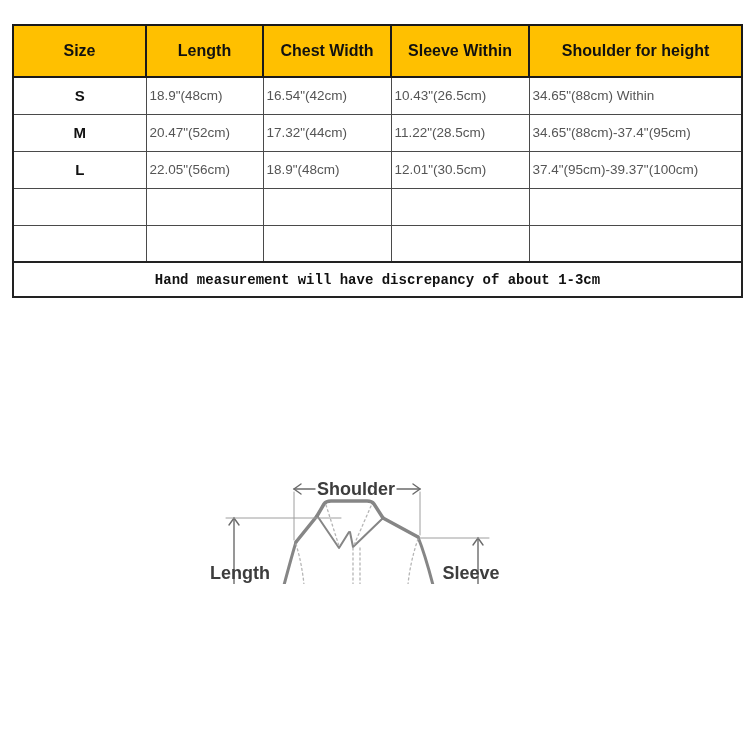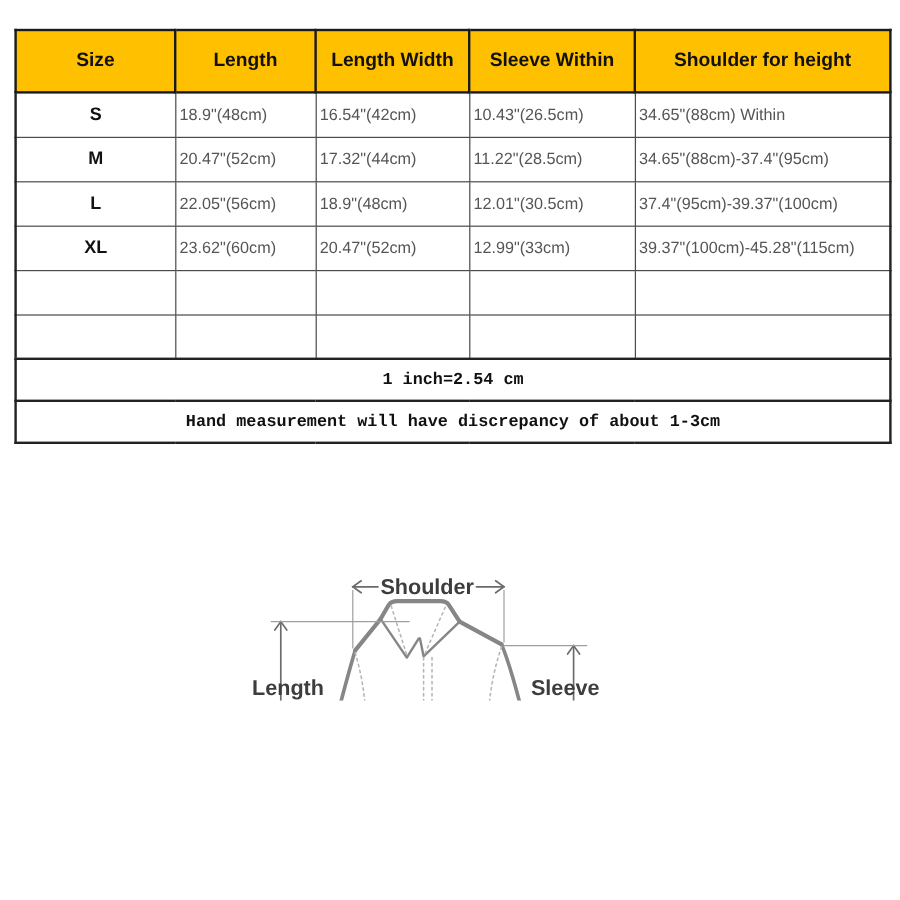--- a/index.html
+++ b/index.html
@@ -79,21 +79,21 @@
       <col style="width:133px">
         <col style="width:117px">
         <col style="width:128px">
         <col style="width:138px">
         <col style="width:213px">
     </colgroup>
     <thead>
       <tr>
         <th>Size</th>
         <th>Length</th>
-        <th>Length Width</th>
+        <th>Chest Width</th>
         <th>Sleeve Within</th>
         <th>Shoulder for height</th>
       </tr>
     </thead>
     <tbody>
       <tr>
         <td class="size-cell">S</td>
         <td>18.9"(48cm)</td>
         <td>16.54"(42cm)</td>
         <td>10.43"(26.5cm)</td>
@@ -107,42 +107,32 @@
         <td>34.65"(88cm)-37.4"(95cm)</td>
       </tr>
       <tr>
         <td class="size-cell">L</td>
         <td>22.05"(56cm)</td>
         <td>18.9"(48cm)</td>
         <td>12.01"(30.5cm)</td>
         <td>37.4"(95cm)-39.37"(100cm)</td>
       </tr>
       <tr>
-        <td class="size-cell">XL</td>
-        <td>23.62"(60cm)</td>
-        <td>20.47"(52cm)</td>
-        <td>12.99"(33cm)</td>
-        <td>39.37"(100cm)-45.28"(115cm)</td>
-      </tr>
-      <tr>
         <td class="size-cell"></td>
         <td></td>
         <td></td>
         <td></td>
         <td></td>
       </tr>
       <tr>
         <td class="size-cell"></td>
         <td></td>
         <td></td>
         <td></td>
         <td></td>
-      </tr>
-      <tr class="note-row">
-        <td colspan="5">1 inch=2.54 cm</td>
       </tr>
       <tr class="note-row">
         <td colspan="5">Hand measurement will have discrepancy of about 1-3cm</td>
       </tr>
     </tbody>
   </table>
 
   <div class="diagram">
     <svg width="362" height="294" viewBox="0 0 362 294" xmlns="http://www.w3.org/2000/svg">
 

